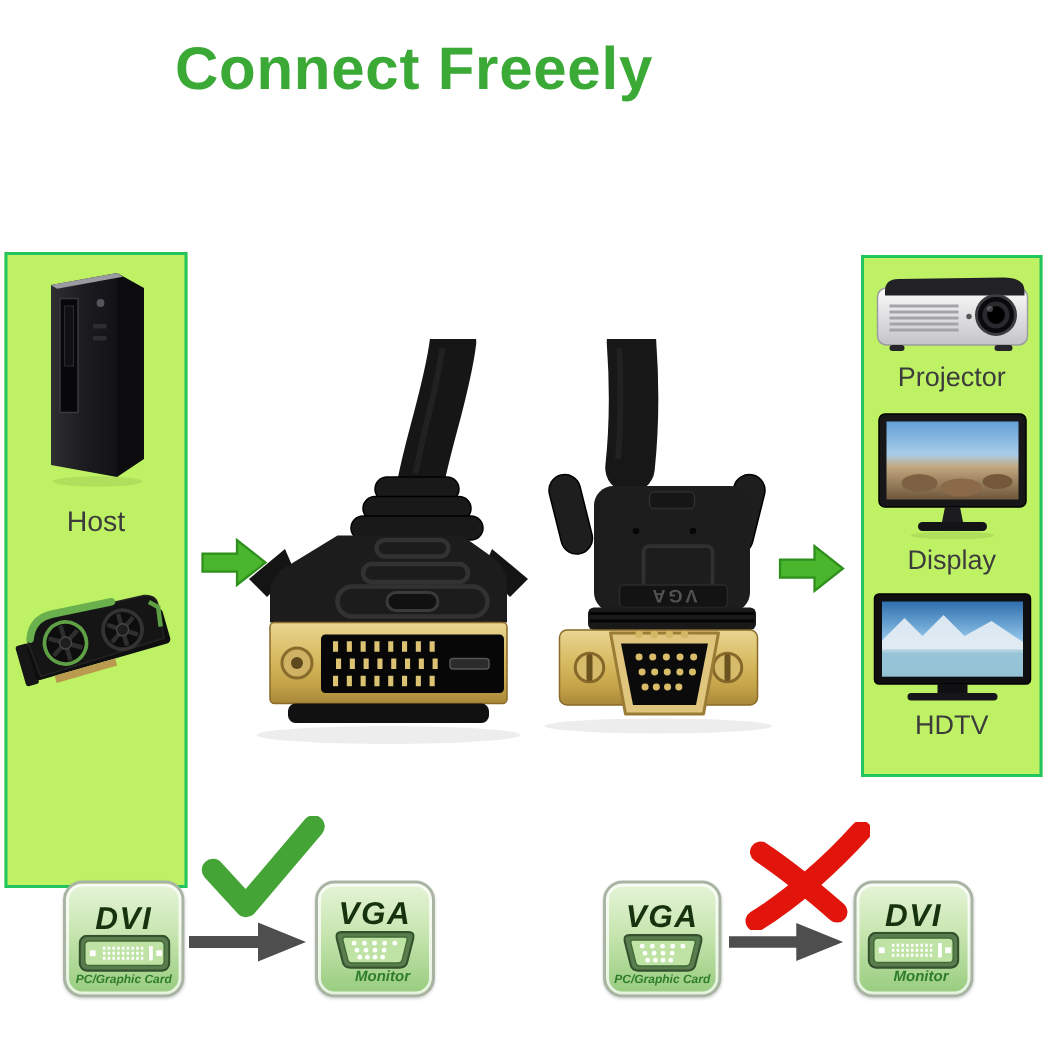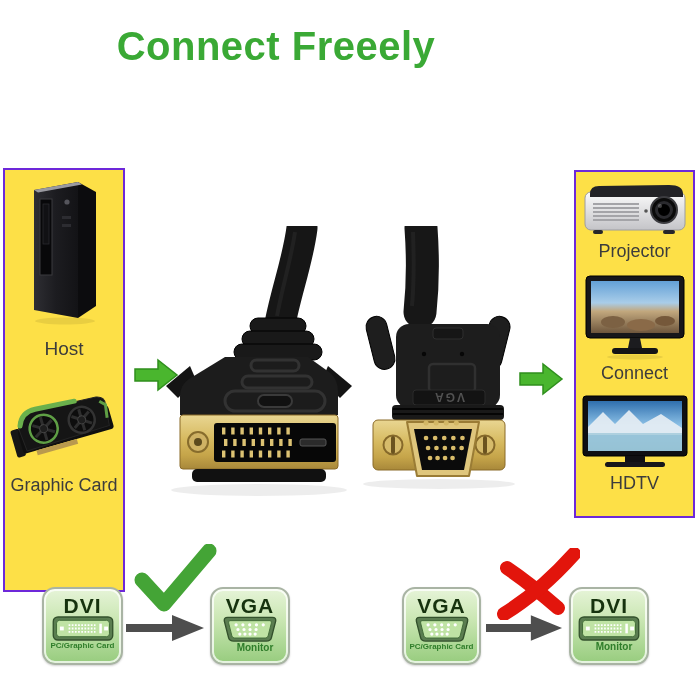--- a/index.html
+++ b/index.html
@@ -7,40 +7,40 @@
   .canvas{position:relative;width:700px;height:700px;background:#ffffff;overflow:hidden;}
 
   
   .title{position:absolute;left:0;top:24px;width:552px;text-align:center;
          font-size:40px;font-weight:bold;color:#3aa935;letter-spacing:0.5px;}
   .subtitle{position:absolute;left:0;top:81px;width:700px;text-align:center;
             font-size:22px;color:#4d4d4d;}
   .subtitle b{font-weight:bold;color:#444;}
 
   
-  .panel{position:absolute;box-sizing:border-box;border:2px solid #6d28d9;background:#fde047;
+  .panel{position:absolute;box-sizing:border-box;border:2px solid #22c55e;background:#bef264;
          display:flex;flex-direction:column;align-items:center;}
   .panel-left{left:3px;top:168px;width:122px;height:424px;}
   .panel-right{left:574px;top:170px;width:121px;height:348px;}
   .panel-label{font-size:18px;color:#3c3c3c;line-height:1.1;text-align:center;}
 
   
   .mid-overlay{position:absolute;left:130px;top:226px;width:440px;height:286px;}
 
   
   .green-arrow{position:absolute;width:48px;height:38px;}
   .green-arrow-left{left:132px;top:356px;}
   .green-arrow-right{left:517px;top:360px;}
 
   
   .port-box{position:absolute;box-sizing:border-box;border-radius:13px;border:2px solid #a9b4a4;
             background:linear-gradient(180deg,#e6f4d8 0%,#cbe7b4 40%,#97cc7e 100%);
             box-shadow:inset 0 0 0 2px rgba(255,255,255,.75), 0 1px 2px rgba(0,0,0,.18);
-            display:flex;flex-direction:column;align-items:center;justify-content:flex-start;
-            padding:6px 4px 6px;}
+            display:flex;flex-direction:column;align-items:center;justify-content:flex-end;
+            padding:6px 4px 6px;font-style:italic;}
   .port-label{font-weight:bold;font-size:21px;line-height:1;color:#16320e;letter-spacing:1px;}
   .port-sub{font-weight:bold;font-size:8px;color:#2f7d2a;white-space:nowrap;}
   .port-sub--lg{font-size:10px;padding-left:10px;}
   .port-icon{display:block;}
 
   .abs{position:absolute;}
 </style>
 </head>
 <body>
 
@@ -132,21 +132,20 @@
         <circle cx="74" cy="39" r="13" fill="#0d0d0d" stroke="#333" stroke-width="2.5"></circle>
         <g stroke="#2e2e2e" stroke-width="3">
           <line x1="74" y1="28" x2="74" y2="50"></line>
             <line x1="65" y1="33" x2="83" y2="45"></line>
             <line x1="65" y1="45" x2="83" y2="33"></line>
         </g>
         <circle cx="74" cy="39" r="4" fill="#1e1e1e" stroke="#444"></circle>
         <rect x="22" y="56" width="42" height="5" fill="#b99a4e"></rect>
       </g>
     </svg>
-    <div class="panel-label" style="margin-top:8px">Graphic Card</div>
   </div>
 
   <div class="panel panel-right">
     <svg width="104" height="58" style="margin-top:8px">
       <rect x="2" y="12" width="100" height="38" rx="6" fill="url(#projGrad)" stroke="#9c9ca0"></rect>
       <path d="M7,14 Q7,6 16,6 L86,5 Q100,5 100,14 L100,17 L7,17 Z" fill="#222226"></path>
       <g stroke="#a4a4a8" stroke-width="2">
         <line x1="10" y1="24" x2="56" y2="24"></line>
           <line x1="10" y1="28" x2="56" y2="28"></line>
         <line x1="10" y1="32" x2="56" y2="32"></line>
@@ -164,21 +163,21 @@
     <svg width="104" height="88" style="margin-top:12px">
       <rect x="3" y="2" width="98" height="62" rx="4" fill="#17171a" stroke="#000"></rect>
       <rect x="8" y="7" width="88" height="52" fill="url(#dispScr)"></rect>
       <ellipse cx="30" cy="48" rx="12" ry="6" fill="#7c6143"></ellipse>
       <ellipse cx="58" cy="51" rx="14" ry="6" fill="#8a6a48"></ellipse>
       <ellipse cx="82" cy="47" rx="10" ry="5" fill="#75583a"></ellipse>
       <polygon points="47,64 57,64 59,74 45,74" fill="#1c1c1f"></polygon>
       <rect x="29" y="74" width="46" height="6" rx="3" fill="#141416"></rect>
       <ellipse cx="52" cy="83" rx="28" ry="2.5" fill="rgba(0,0,0,0.08)"></ellipse>
     </svg>
-    <div class="panel-label" style="margin-top:2px">Connect</div>
+    <div class="panel-label" style="margin-top:2px">Display</div>
     <svg width="108" height="80" style="margin-top:10px">
       <rect x="2" y="2" width="104" height="60" rx="3" fill="#0f0f12" stroke="#000"></rect>
       <rect x="7" y="7" width="94" height="50" fill="url(#tvScr)"></rect>
       <polygon points="7,33 22,18 34,30 48,16 62,30 80,20 101,34 101,41 7,41" fill="#e8eef4" opacity="0.9"></polygon>
       <rect x="7" y="39" width="94" height="18" fill="#9ec7d8" opacity="0.75"></rect>
       <rect x="44" y="62" width="20" height="6" fill="#101013"></rect>
       <rect x="24" y="68" width="60" height="5" rx="2.5" fill="#16161a"></rect>
     </svg>
     <div class="panel-label" style="margin-top:0">HDTV</div>
   </div>

